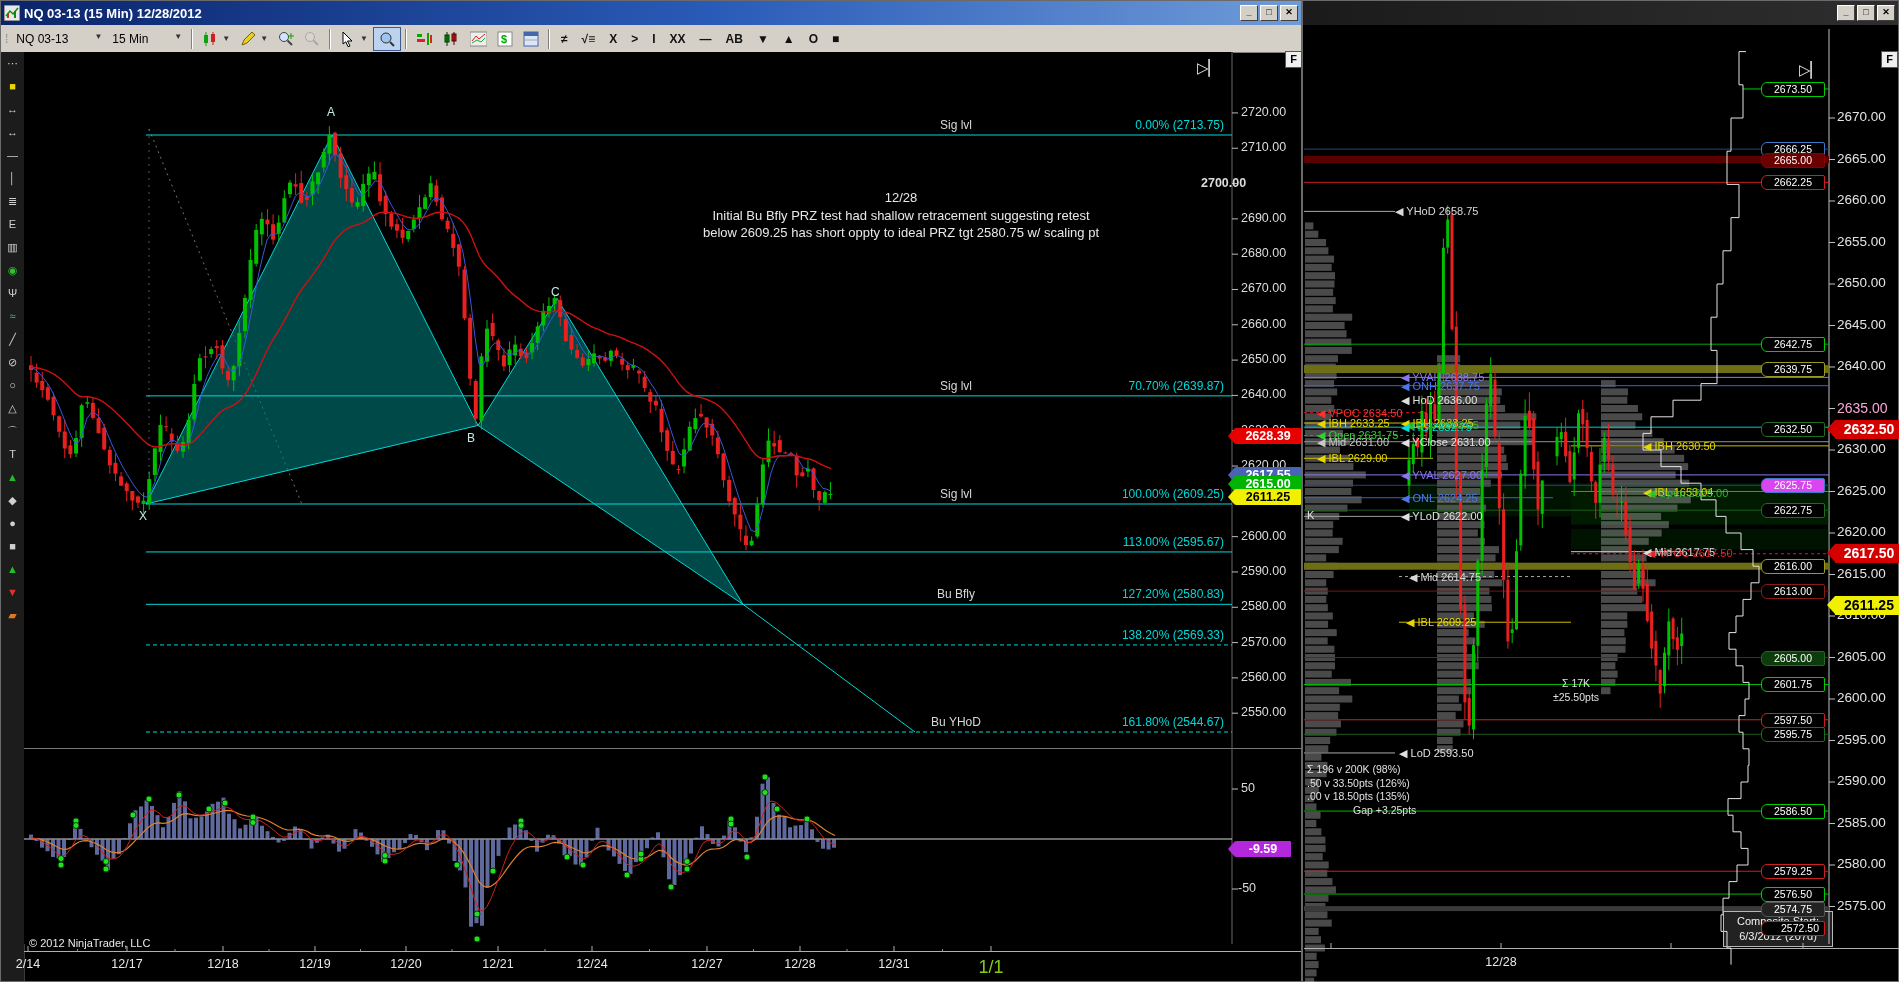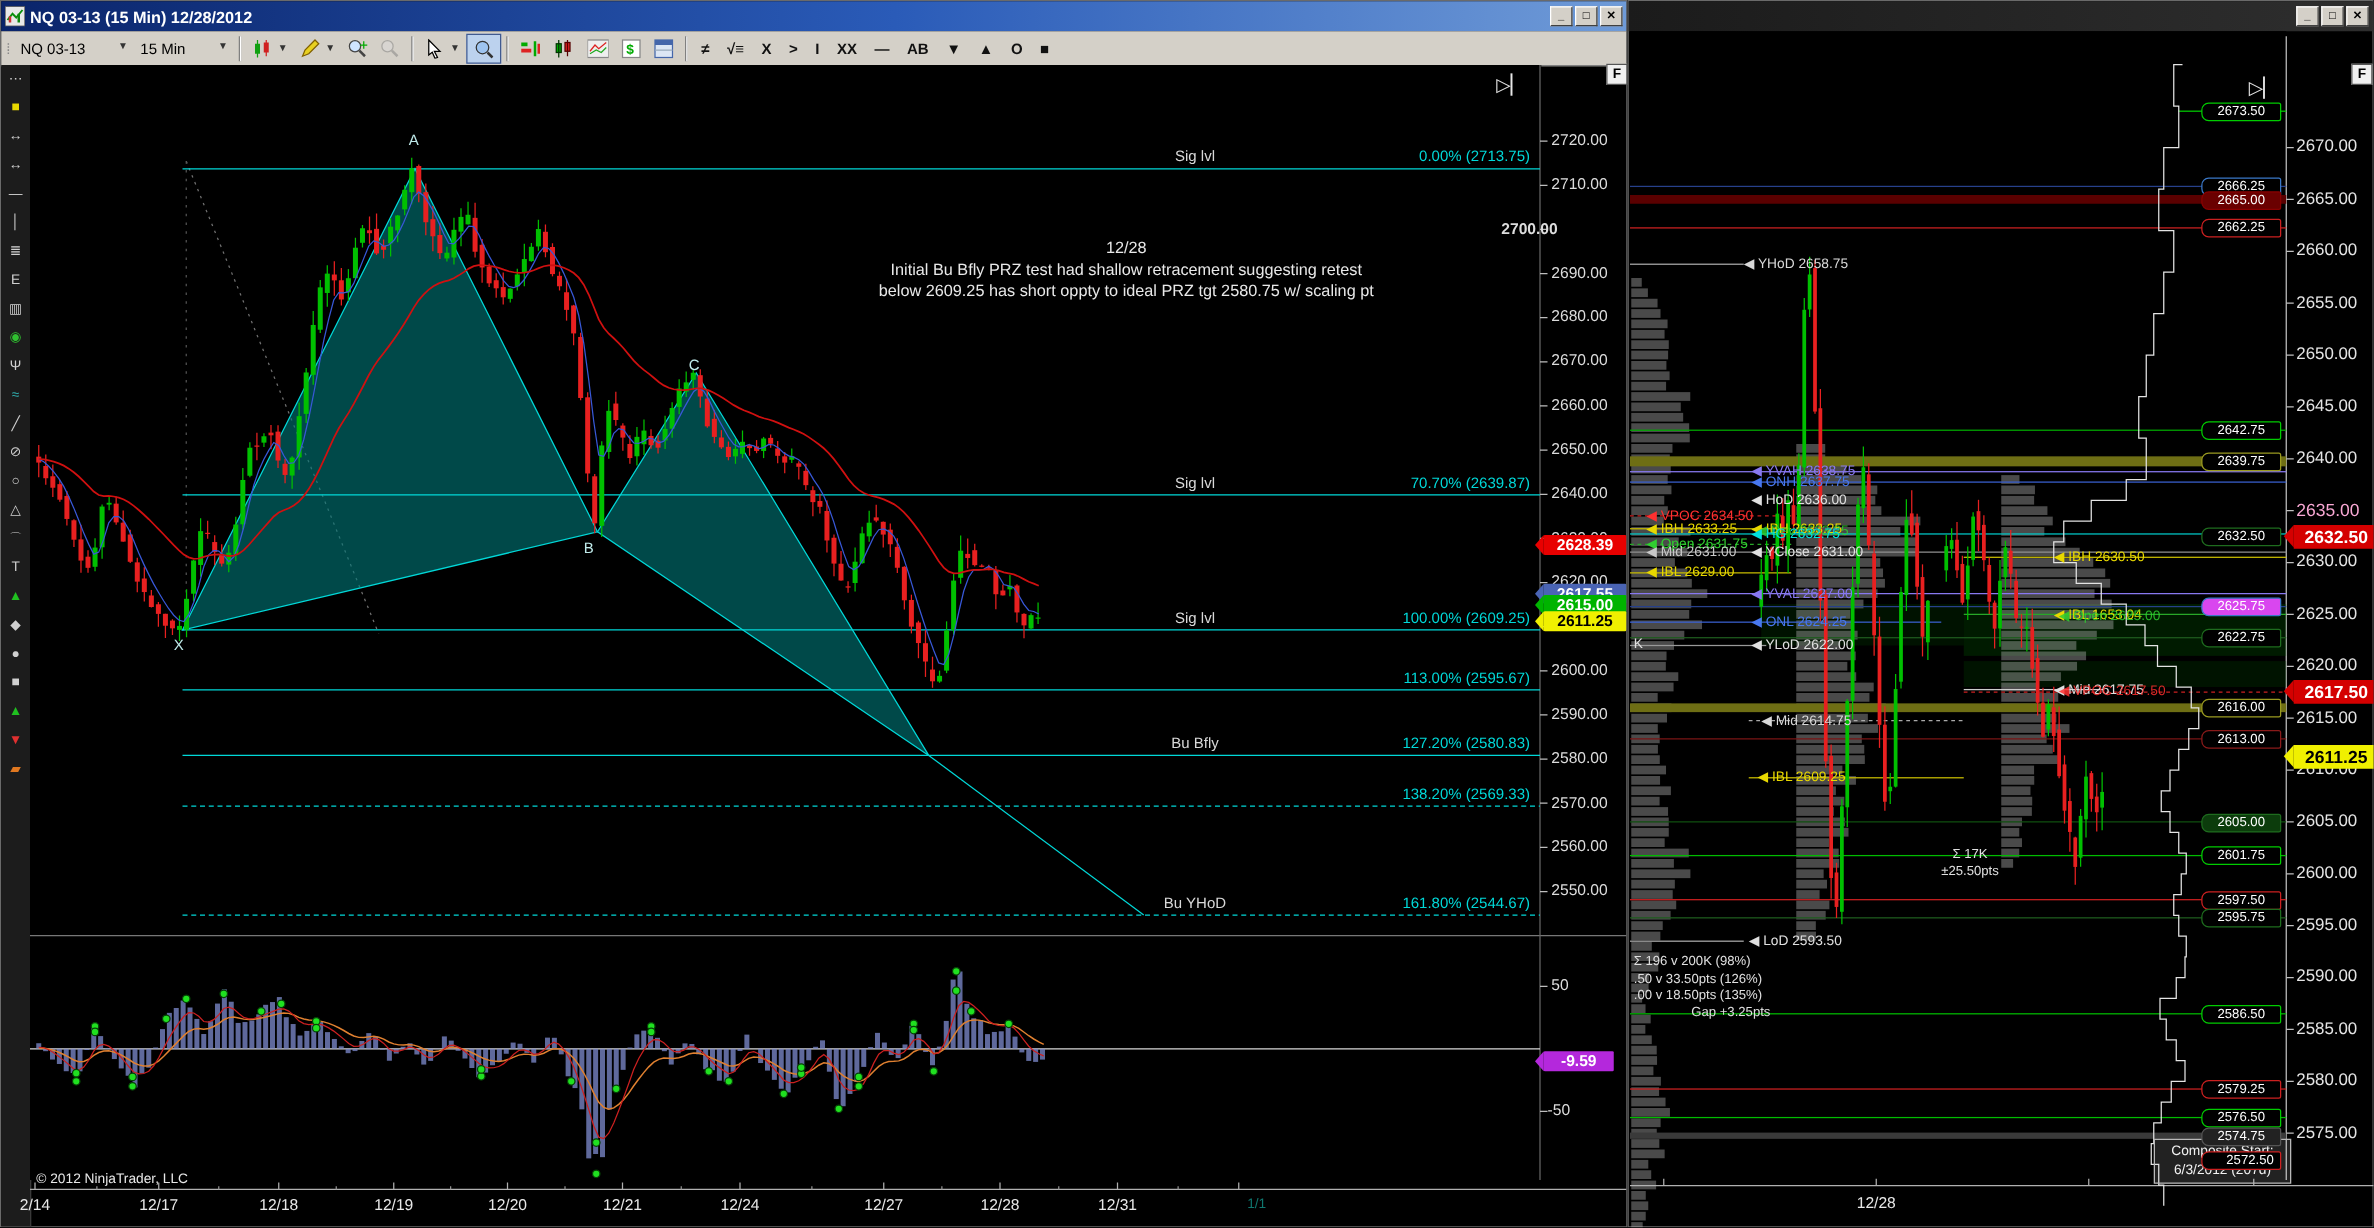--- a/index.html
+++ b/index.html
@@ -786,21 +786,21 @@
         <div class="lbl" style="left: 5px; top: 956px; width: 44px; text-align: center; color: rgb(232, 232, 232); font-size: 12.5px;">2/14</div>
         <div class="lbl" style="left: 104px; top: 956px; width: 44px; text-align: center; color: rgb(232, 232, 232); font-size: 12.5px;">12/17</div>
         <div class="lbl" style="left: 200px; top: 956px; width: 44px; text-align: center; color: rgb(232, 232, 232); font-size: 12.5px;">12/18</div>
         <div class="lbl" style="left: 292px; top: 956px; width: 44px; text-align: center; color: rgb(232, 232, 232); font-size: 12.5px;">12/19</div>
         <div class="lbl" style="left: 383px; top: 956px; width: 44px; text-align: center; color: rgb(232, 232, 232); font-size: 12.5px;">12/20</div>
         <div class="lbl" style="left: 475px; top: 956px; width: 44px; text-align: center; color: rgb(232, 232, 232); font-size: 12.5px;">12/21</div>
         <div class="lbl" style="left: 569px; top: 956px; width: 44px; text-align: center; color: rgb(232, 232, 232); font-size: 12.5px;">12/24</div>
         <div class="lbl" style="left: 684px; top: 956px; width: 44px; text-align: center; color: rgb(232, 232, 232); font-size: 12.5px;">12/27</div>
         <div class="lbl" style="left: 777px; top: 956px; width: 44px; text-align: center; color: rgb(232, 232, 232); font-size: 12.5px;">12/28</div>
         <div class="lbl" style="left: 871px; top: 956px; width: 44px; text-align: center; color: rgb(232, 232, 232); font-size: 12.5px;">12/31</div>
-        <div class="lbl" style="left: 968px; top: 956px; width: 44px; text-align: right; color: #0f766e; font-size: 11px;">1/1</div>
+        <div class="lbl" style="left: 968px; top: 956px; width: 44px; text-align: center; color: #84cc16; font-size: 18px;">1/1</div>
       </div>
   </div>
 
   <div class="win" id="rightwin" style="left:1302px;width:597px;">
     <div class="titlebar dark">
       <span style="flex:1"></span>
       <span class="winbtn">_</span>
       <span class="winbtn">□</span>
       <span class="winbtn" style="margin-right:3px;">✕</span>
     </div>

